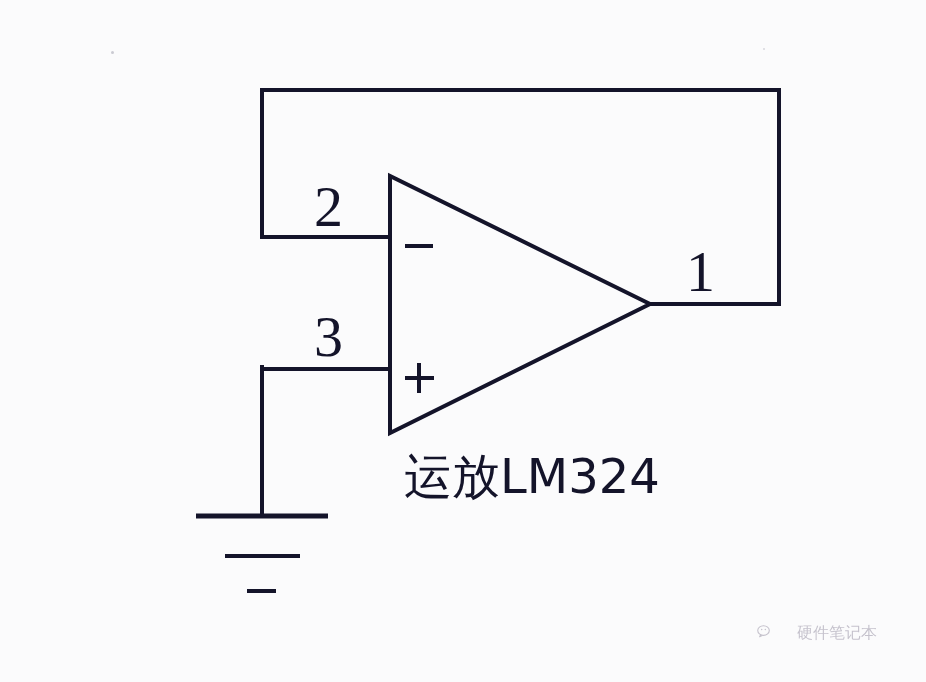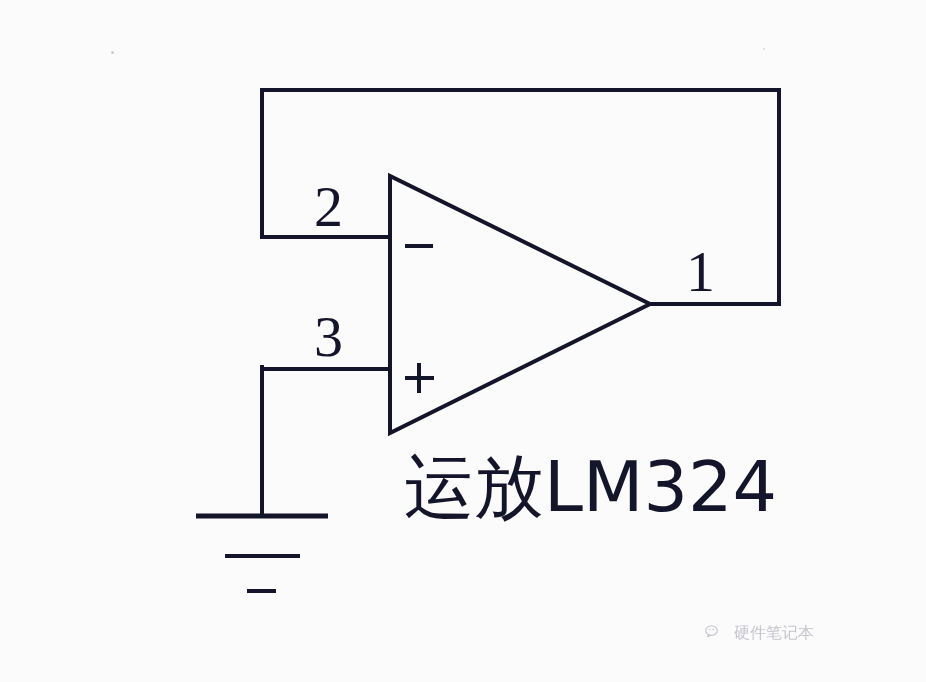--- a/index.html
+++ b/index.html
@@ -37,35 +37,35 @@
     white-space: nowrap;
   }
   #pin-label-2 { left: 314px; top: 178px; }
   #pin-label-3 { left: 314px; top: 308px; }
   #pin-label-1 { left: 686px; top: 243px; }
   #part-label {
     position: absolute;
     left: 404px;
     top: 452px;
     font-family: "DejaVu Sans", "Liberation Sans", sans-serif;
-    font-size: 70px;
+    font-size: 48px;
     font-weight: 500;
     line-height: 1;
     letter-spacing: 0px;
     color: #14142a;
     white-space: nowrap;
     user-select: none;
   }
   #watermark {
     position: absolute;
-    left: 704px;
+    left: 756px;
     top: 623px;
     display: flex;
     align-items: center;
-    gap: 11px;
+    gap: 22px;
     opacity: 0.30;
     user-select: none;
   }
   #watermark .wm-logo {
     width: 19px;
     height: 19px;
     flex: 0 0 19px;
   }
   #watermark .wm-text {
     font-family: "DejaVu Sans", "Liberation Sans", sans-serif;

